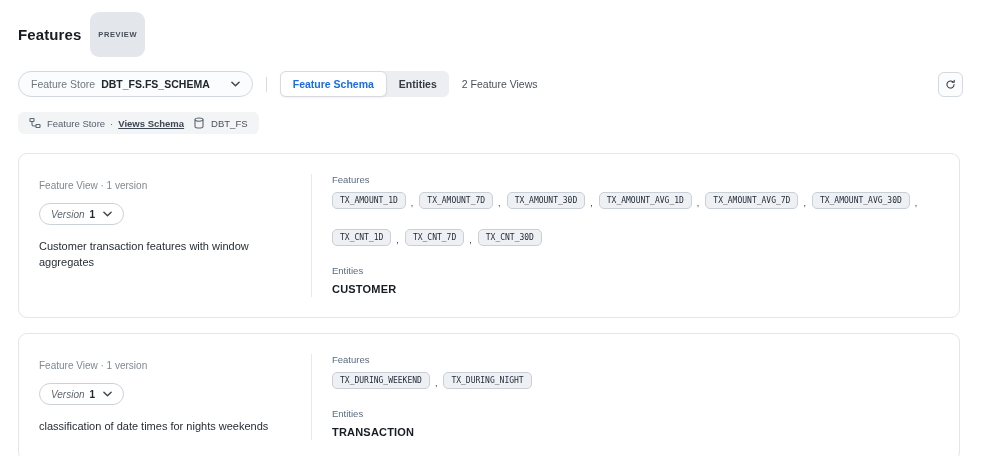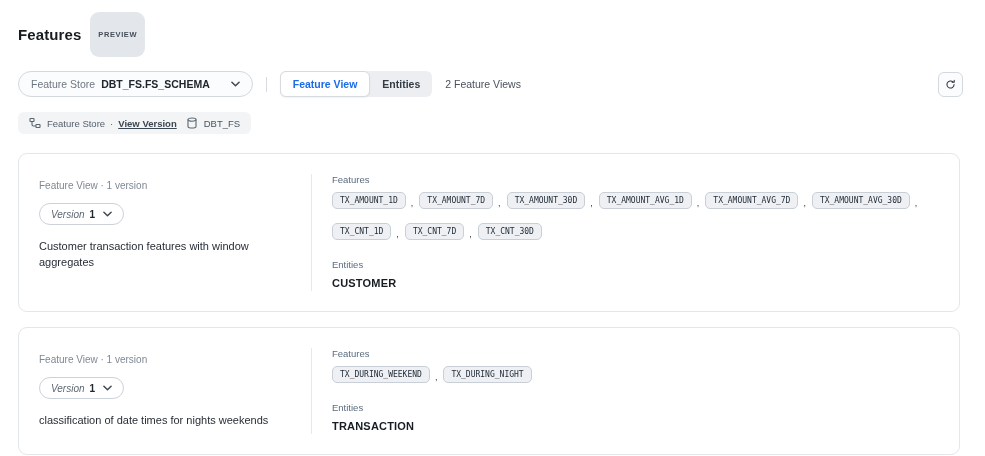--- a/index.html
+++ b/index.html
@@ -59,21 +59,21 @@
   .version-pill { margin-top: 12px; display: inline-flex; align-items: center;
     border: 1px solid #ccd2d9; border-radius: 12px; height: 22px; padding: 0 11px;
     background: #ffffff; cursor: pointer; }
   .version-pill .lbl { font-size: 10px; color: #5d6771; margin-right: 5px; font-style: italic; }
   .version-pill .val { font-size: 10px; font-weight: bold; color: #20262d; margin-right: 8px; }
   .card-desc { margin-top: 14px; font-size: 11px; color: #272e36; line-height: 1.45; max-width: 248px; }
   .card-vdivider { width: 1px; background: #e6e9ec; flex: none; }
   .card-right { flex: 1; padding-left: 20px; }
   .section-label { font-size: 9.5px; color: #5b6b7e; }
   .chips { margin-top: 7px; display: flex; flex-wrap: wrap; align-items: center;
-    gap: 14px 5px; max-width: 600px; }
+    gap: 20px 5px; max-width: 600px; }
   .chip { background: #eef0f3; border: 1px solid #c8cfd7; border-radius: 5px;
     padding: 3px 7px; font-family: "DejaVu Sans Mono", monospace; font-size: 8px;
     color: #1d2835; white-space: nowrap; }
   .chip-sep { font-size: 9px; color: #2a333d; align-self: flex-end; margin: 0 1px 1px 0; }
   .entities-block { margin-top: 19px; }
   .entity-link { display: inline-block; margin-top: 7px; font-size: 11px; font-weight: bold;
     color: #171d23; letter-spacing: .2px; cursor: pointer; }
 </style>
 </head>
 <body>
@@ -86,42 +86,42 @@
 <div class="toolbar">
   <div class="fs-dropdown">
     <span class="lbl">Feature Store</span>
     <span class="val">DBT_FS.FS_SCHEMA</span>
     <svg class="chev" viewBox="0 0 10 6">
         <path d="M1 1l4 4 4-4"></path>
       </svg>
   </div>
   <div class="toolbar-divider"></div>
   <div class="segmented">
-    <div class="segment active">Feature View</div>
+    <div class="segment active">Feature Schema</div>
     <div class="segment">Entities</div>
   </div>
   <span class="count-text">2 Feature Views</span>
   <div class="refresh-btn">
     <svg viewBox="0 0 16 16">
       <path d="M13.2 8a5.2 5.2 0 1 1-1.6-3.75"></path>
       <path d="M13.4 1.8v3h-3"></path>
     </svg>
   </div>
 </div>
 
 <div class="breadcrumb-row">
   <div class="breadcrumb">
     <svg class="icn" width="12" height="12" viewBox="0 0 12 12">
       <rect x="1" y="1.5" width="4" height="3" rx="0.5"></rect>
       <rect x="7" y="7.5" width="4" height="3" rx="0.5"></rect>
       <path d="M3 4.5v3a1.5 1.5 0 0 0 1.5 1.5H7"></path>
     </svg>
     <span>Feature Store</span>
     <span class="crumb-sep">·</span>
-    <span class="crumb-link">View Version</span>
+    <span class="crumb-link">Views Schema</span>
     <svg class="icn" width="12" height="12" viewBox="0 0 12 12">
       <ellipse cx="6" cy="2.6" rx="4" ry="1.6"></ellipse>
       <path d="M2 2.6v6.8c0 .9 1.8 1.6 4 1.6s4-.7 4-1.6V2.6"></path>
     </svg>
     <span class="crumb-db">DBT_FS</span>
   </div>
 </div>
 
 <div class="cards">
 

